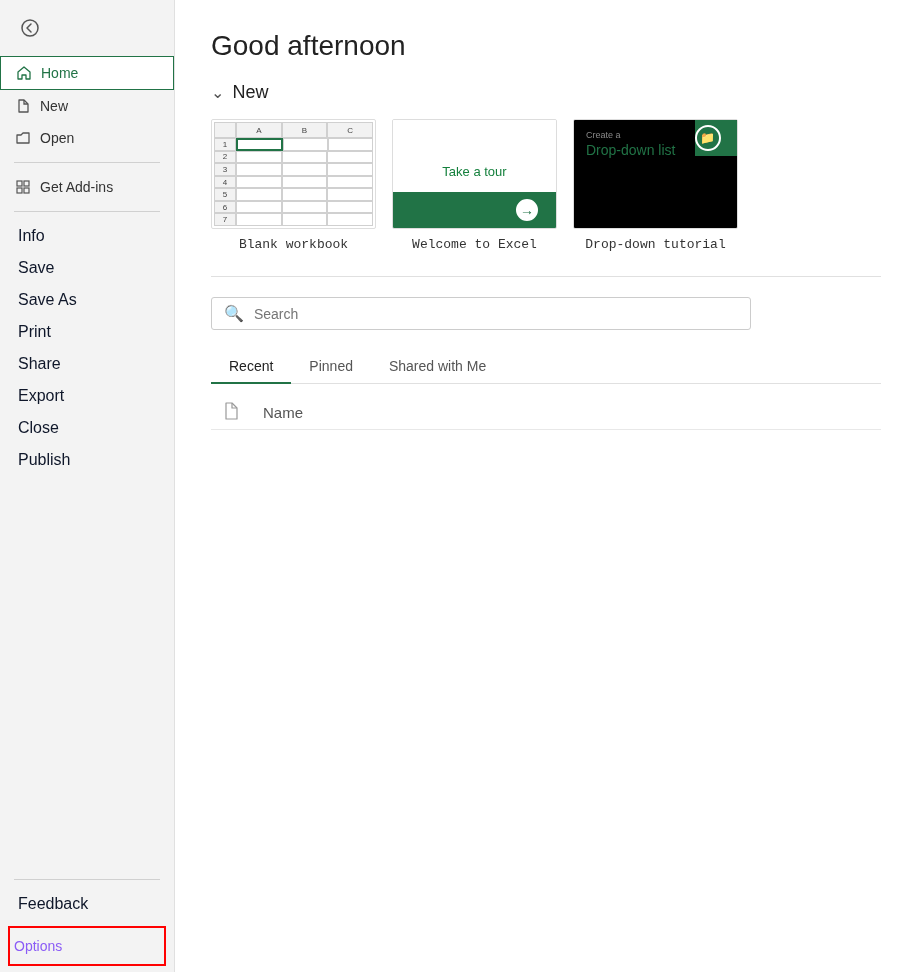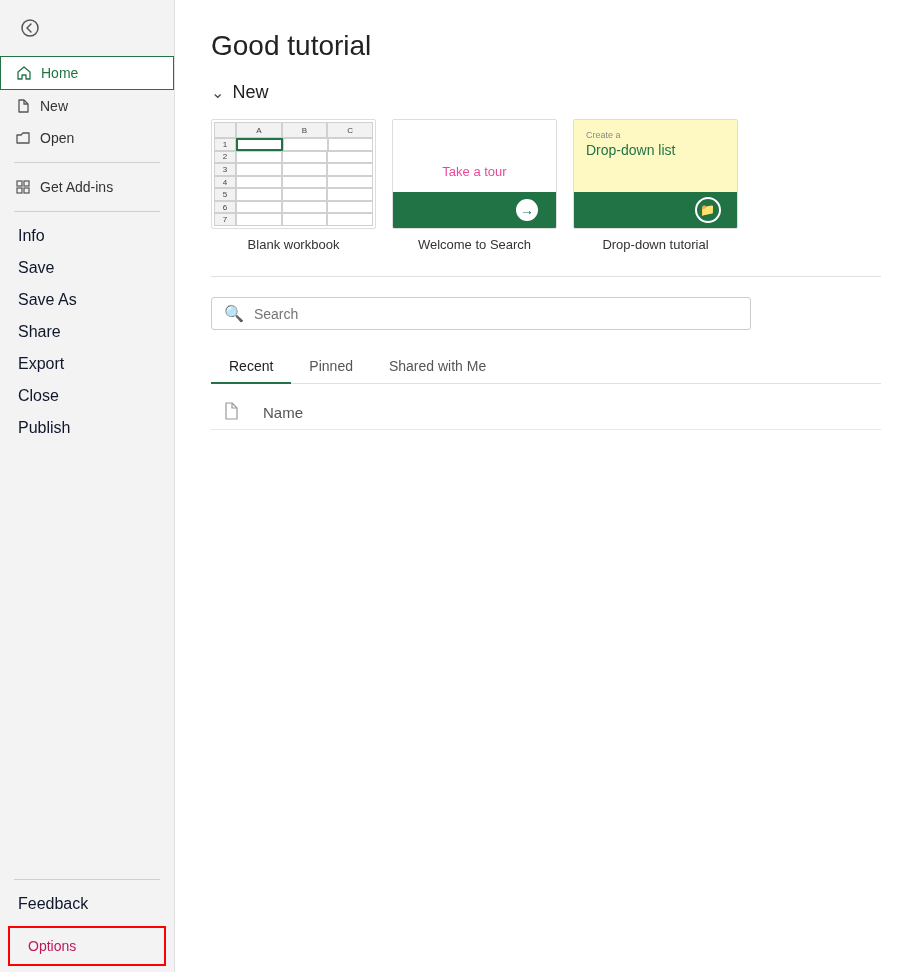--- a/index.html
+++ b/index.html
@@ -77,23 +77,23 @@
       cursor: pointer;
     }
 
     .sidebar-bottom {
       margin-top: auto;
       display: flex;
       flex-direction: column;
     }
 
     .sidebar-options {
-      padding: 10px 18px;
+      padding: 10px 4px;
       font-size: 14px;
-      color: #be185d;
+      color: #8b5cf6;
       cursor: pointer;
       border: 2px solid red;
       margin: 6px 8px;
     }
 
     
     .main {
       flex: 1;
       background: white;
       padding: 30px 36px 20px 36px;
@@ -147,34 +147,35 @@
       border-radius: 2px;
       overflow: hidden;
       margin-bottom: 8px;
       background: white;
     }
 
     .template-label {
       font-size: 13px;
       color: #333;
       text-align: center;
+      font-family: Liberation Mono, monospace;
     }
 
     
     .welcome-thumb {
       background: white;
       display: flex;
       flex-direction: column;
       align-items: center;
       justify-content: center;
       height: 100%;
       position: relative;
     }
     .welcome-top {
-      color: #ec4899;
+      color: #15803d;
       font-size: 13px;
       margin-bottom: 6px;
       font-weight: 400;
     }
     .welcome-bar {
       background: #217346;
       width: 100%;
       height: 36px;
       display: flex;
       align-items: center;
@@ -191,23 +192,23 @@
       background: white;
       display: flex;
       align-items: center;
       justify-content: center;
       color: #217346;
       font-size: 14px;
     }
 
     
     .dropdown-thumb {
-      background: #fef9c3;
-      display: flex;
-      flex-direction: column;
+      background: #000000;
+      display: flex;
+      flex-direction: row;
       height: 100%;
     }
     .dropdown-top {
       padding: 10px 12px 4px;
       flex: 1;
     }
     .dropdown-create {
       font-size: 9px;
       color: #888;
       line-height: 1.2;
@@ -401,37 +402,38 @@
         </svg>
       </span>
       <span>Get Add-ins</span>
     </div>
 
     <hr class="sidebar-divider">
 
     <div class="sidebar-simple">Info</div>
     <div class="sidebar-simple">Save</div>
     <div class="sidebar-simple">Save As</div>
+    <div class="sidebar-simple">Print</div>
     <div class="sidebar-simple">Share</div>
     <div class="sidebar-simple">Export</div>
     <div class="sidebar-simple">Close</div>
     <div class="sidebar-simple">Publish</div>
   </div>
 
   <div class="sidebar-bottom">
     <hr class="sidebar-divider">
     <div class="sidebar-simple">Feedback</div>
     <div class="sidebar-options">
       <span>Options</span>
     </div>
   </div>
 </div>
 
 <div class="main">
-  <h1 class="greeting">Good tutorial</h1>
+  <h1 class="greeting">Good afternoon</h1>
 
   <div class="section-header">
     <span class="chevron-down">⌄</span>
     <h2>New</h2>
   </div>
 
   <div class="templates-grid">
 
     <div class="template-card">
       <div class="template-thumb">
@@ -493,21 +495,21 @@
 
     <div class="template-card">
       <div class="template-thumb">
         <div class="welcome-thumb">
           <div class="welcome-top">Take a tour</div>
           <div class="welcome-bar">
             <div class="welcome-arrow">→</div>
           </div>
         </div>
       </div>
-      <span class="template-label">Welcome to Search</span>
+      <span class="template-label">Welcome to Excel</span>
     </div>
 
     <div class="template-card">
       <div class="template-thumb">
         <div class="dropdown-thumb">
           <div class="dropdown-top">
             <div class="dropdown-create">Create a</div>
             <div class="dropdown-title">Drop-down list</div>
           </div>
           <div class="dropdown-bar">

